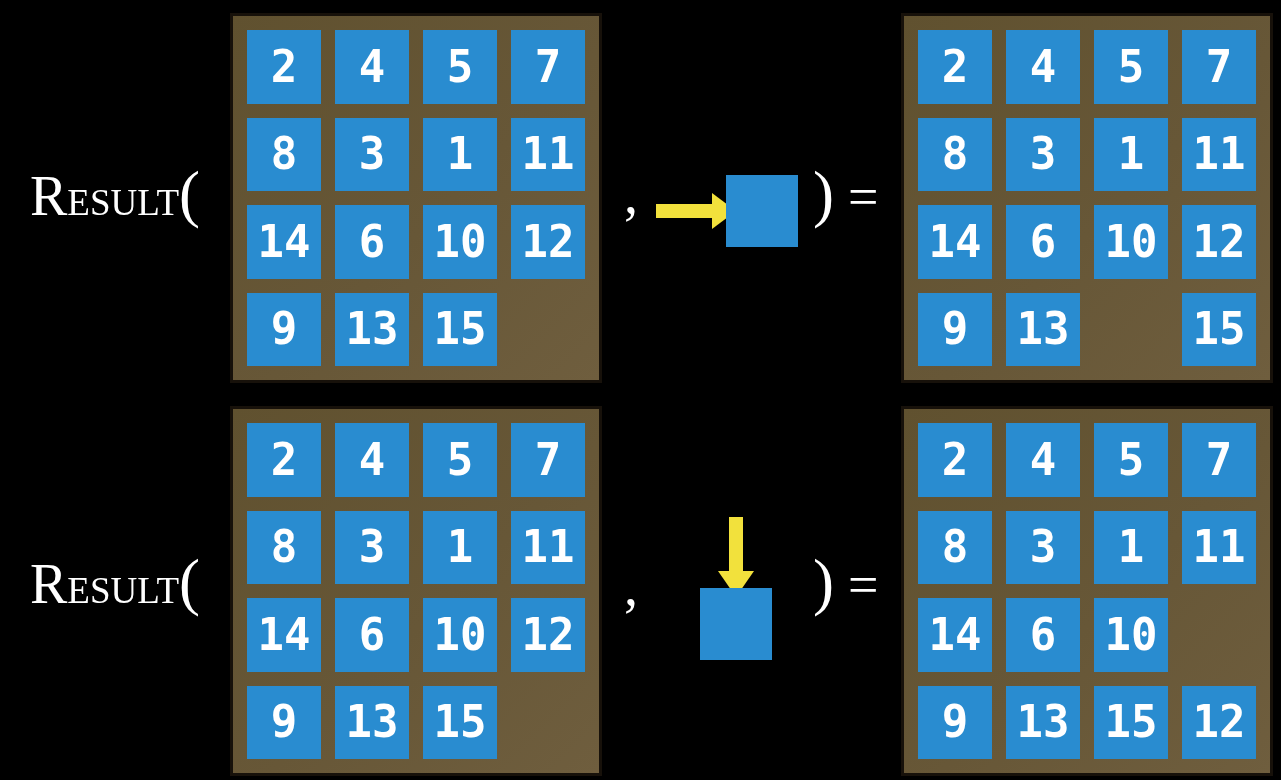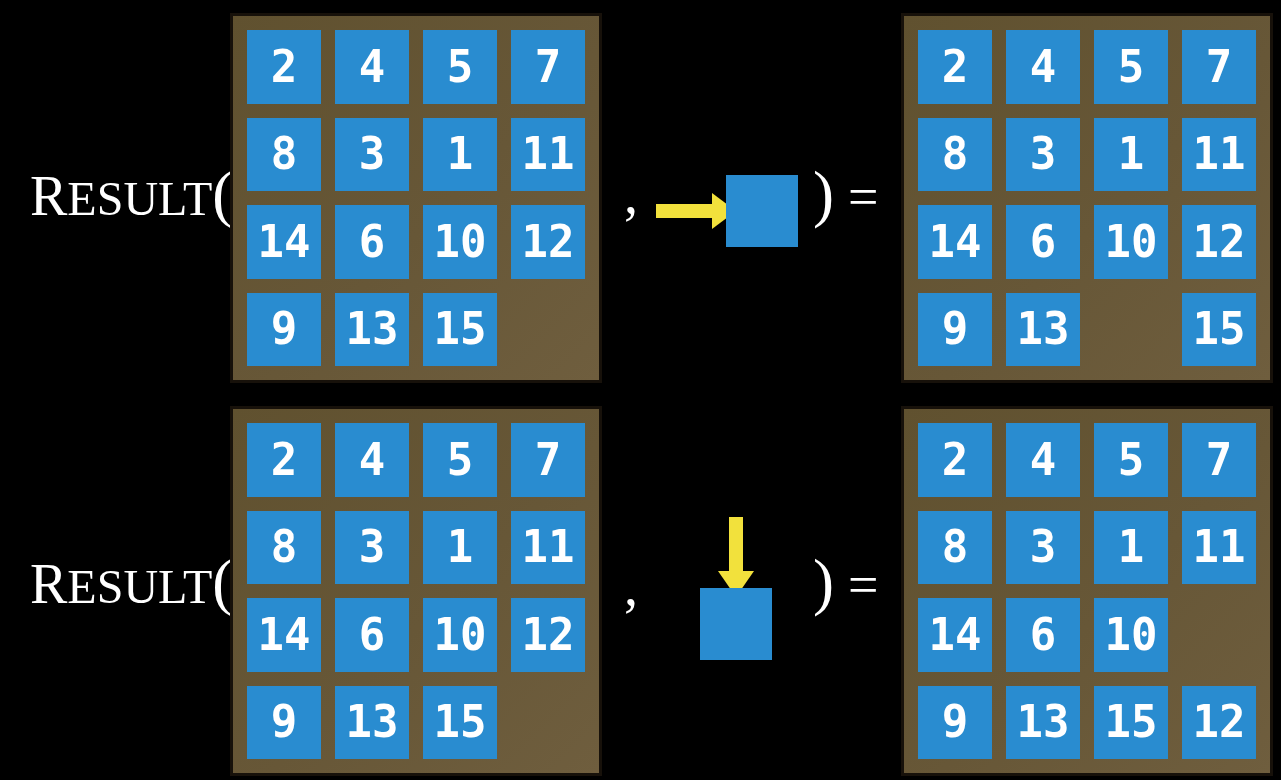--- a/index.html
+++ b/index.html
@@ -53,21 +53,21 @@
   
   .func-label, .close-group {
     position: absolute;
     color: #ffffff;
     display: flex;
     align-items: baseline;
     white-space: nowrap;
   }
   .func-label span, .close-group span { line-height: 1; }
   .fn-initial { font-size: 56px; }
-  .fn-rest    { font-size: 48px; }
+  .fn-rest    { font-size: 37px; }
   .paren      { font-size: 63px; }
   .comma-sep  {
     position: absolute;
     color: #ffffff;
     font-size: 56px;
     line-height: 1;
   }
   .equals { font-size: 54px; margin-left: 14px; }
 
   #label-1 { left: 30px; top: 163px; }

